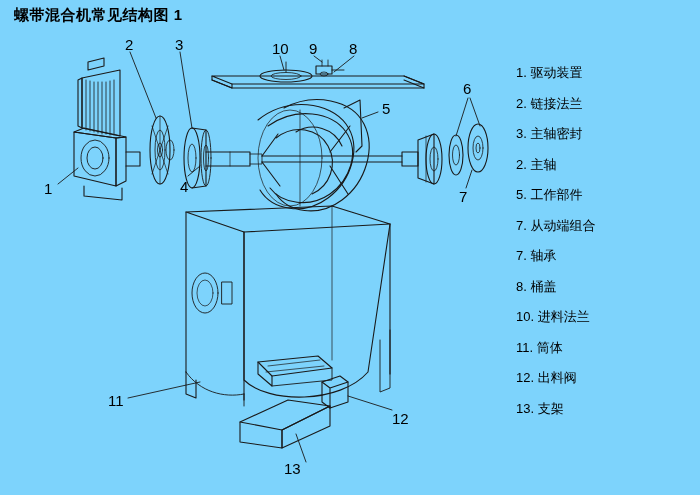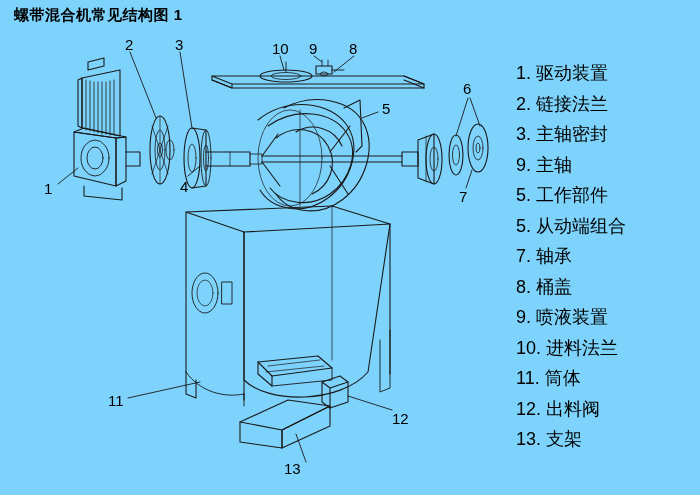--- a/index.html
+++ b/index.html
@@ -27,21 +27,21 @@
     letter-spacing: 0.5px;
     white-space: nowrap;
   }
   #legend {
     position: absolute;
     left: 516px;
     top: 58px;
     width: 180px;
   }
   .legend-item {
-    font-size: 18px;
+    font-size: 13px;
     line-height: 30.5px;
     white-space: nowrap;
   }
   #diagram {
     position: absolute;
     left: 0;
     top: 0;
     width: 700px;
     height: 495px;
   }
@@ -231,25 +231,24 @@
   <div class="callout" style="left:309px; top:40px;">9</div>
   <div class="callout" style="left:272px; top:40px;text-align:right;">10</div>
   <div class="callout" style="left:108px; top:392px;">11</div>
   <div class="callout" style="left:392px; top:410px;">12</div>
   <div class="callout" style="left:284px; top:460px;">13</div>
 
   <div id="legend">
     <div class="legend-item">1. 驱动装置</div>
     <div class="legend-item">2. 链接法兰</div>
     <div class="legend-item">3. 主轴密封</div>
-    <div class="legend-item">9. 主轴</div>
+    <div class="legend-item">2. 主轴</div>
     <div class="legend-item">5. 工作部件</div>
-    <div class="legend-item">5. 从动端组合</div>
+    <div class="legend-item">7. 从动端组合</div>
     <div class="legend-item">7. 轴承</div>
     <div class="legend-item">8. 桶盖</div>
-    <div class="legend-item">9. 喷液装置</div>
     <div class="legend-item">10. 进料法兰</div>
     <div class="legend-item">11. 筒体</div>
     <div class="legend-item">12. 出料阀</div>
     <div class="legend-item">13. 支架</div>
   </div>
 
 </div>
 
 </body></html>

